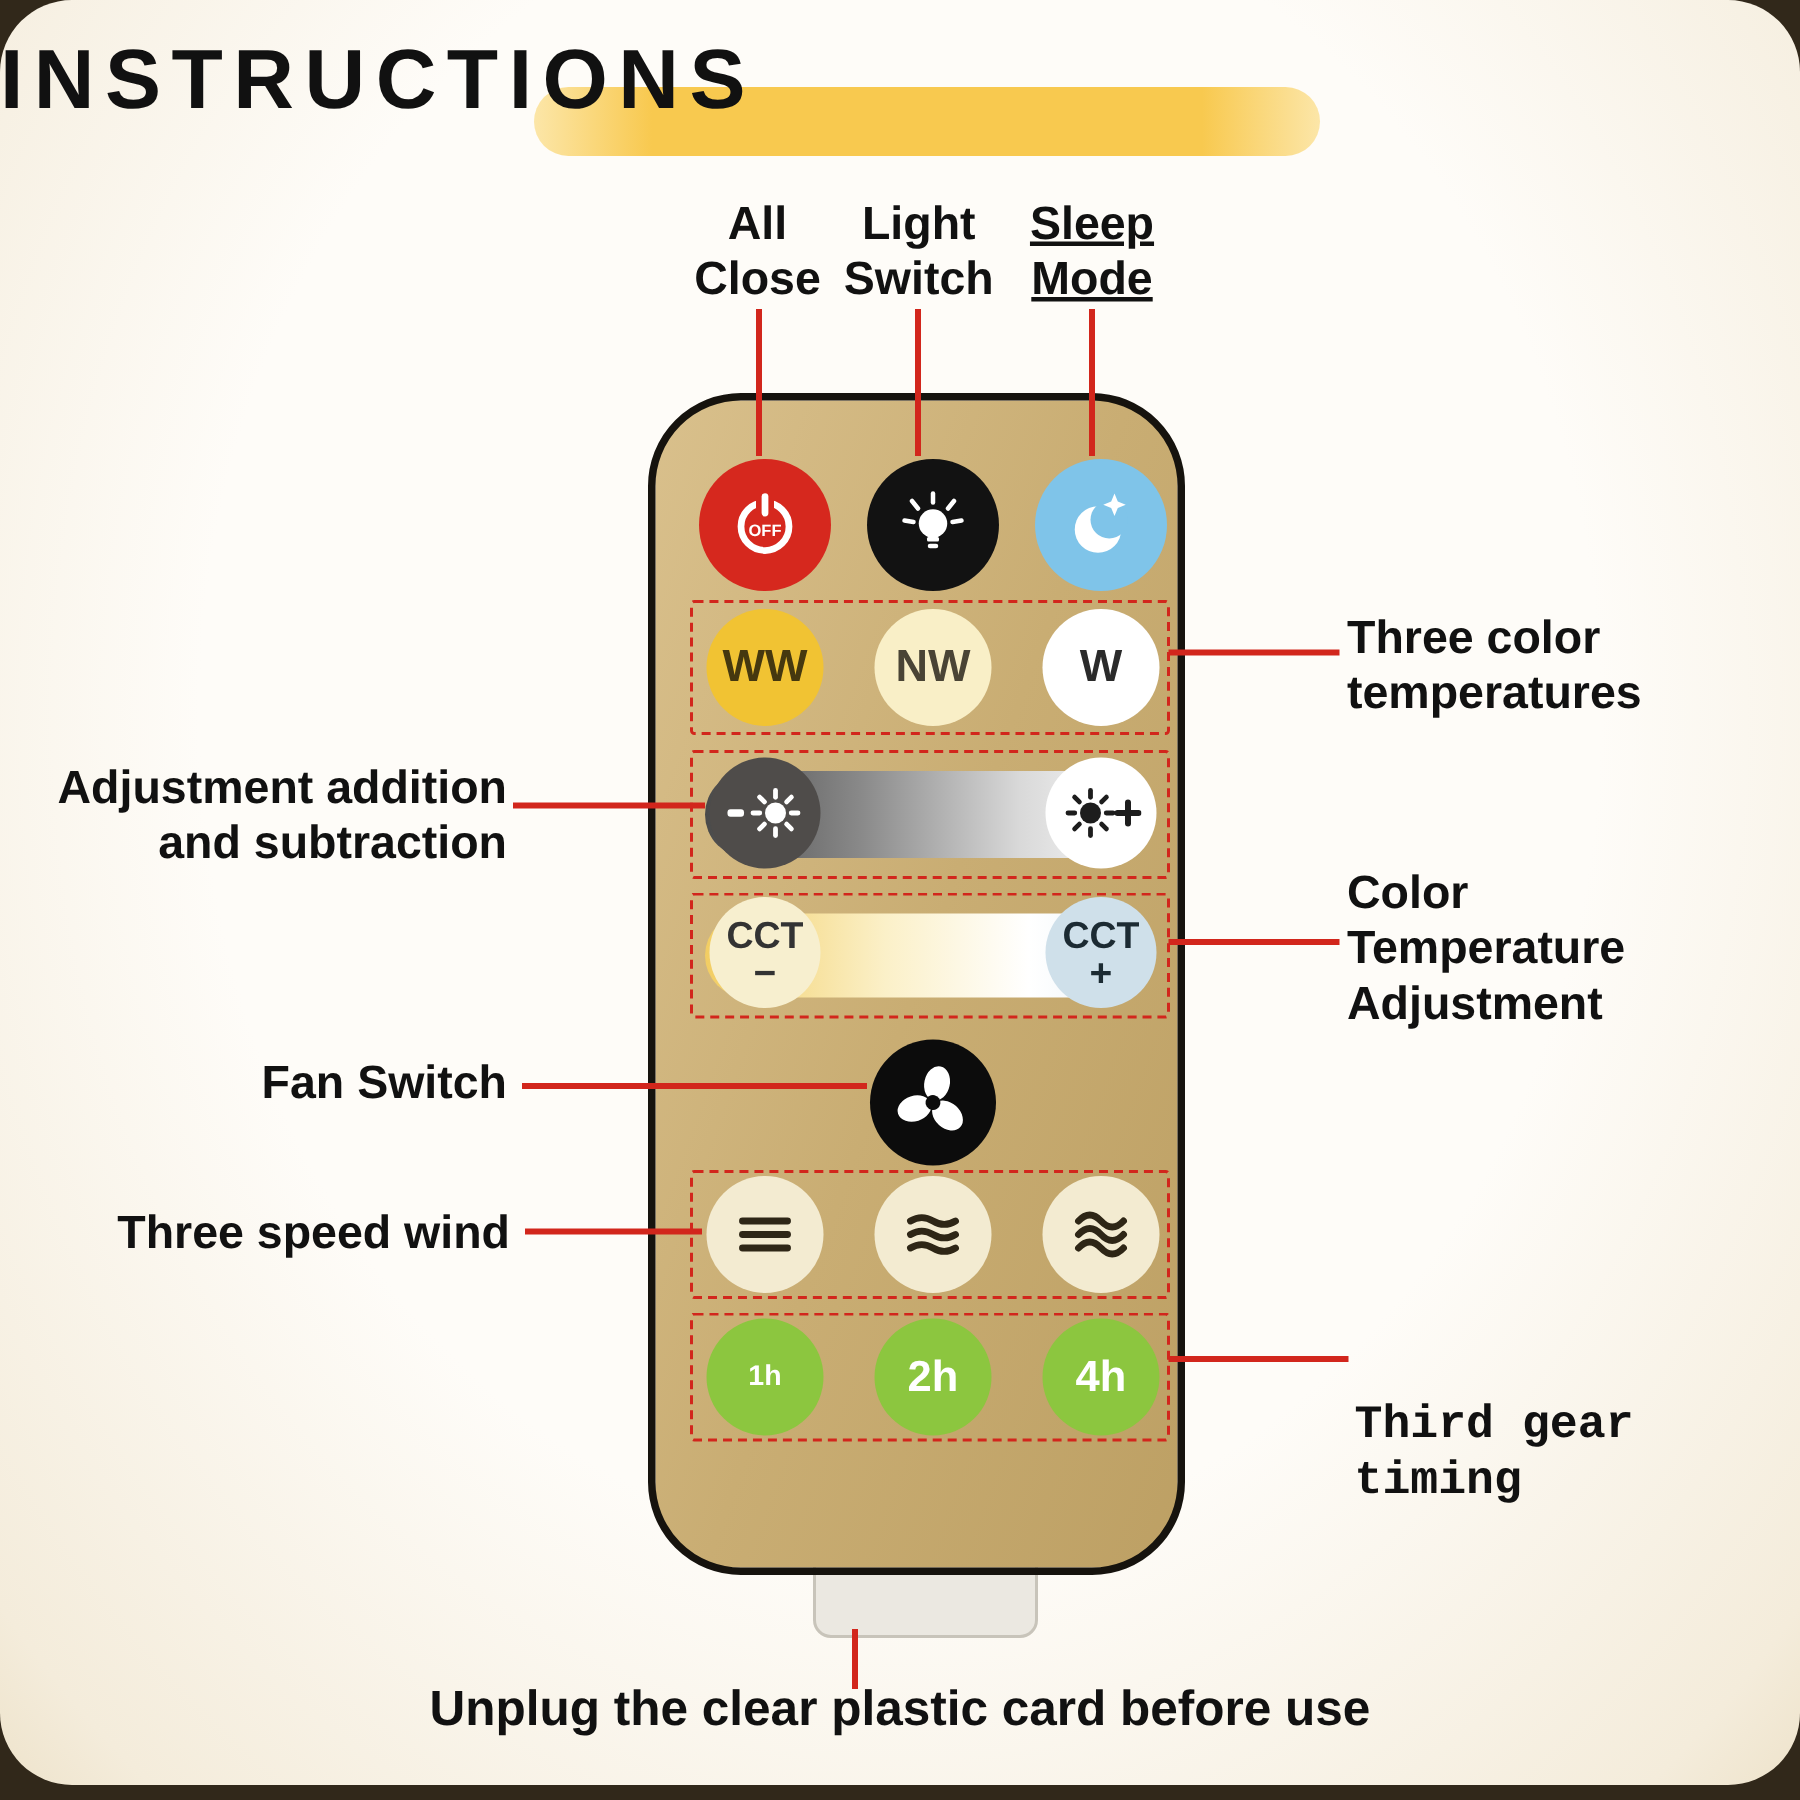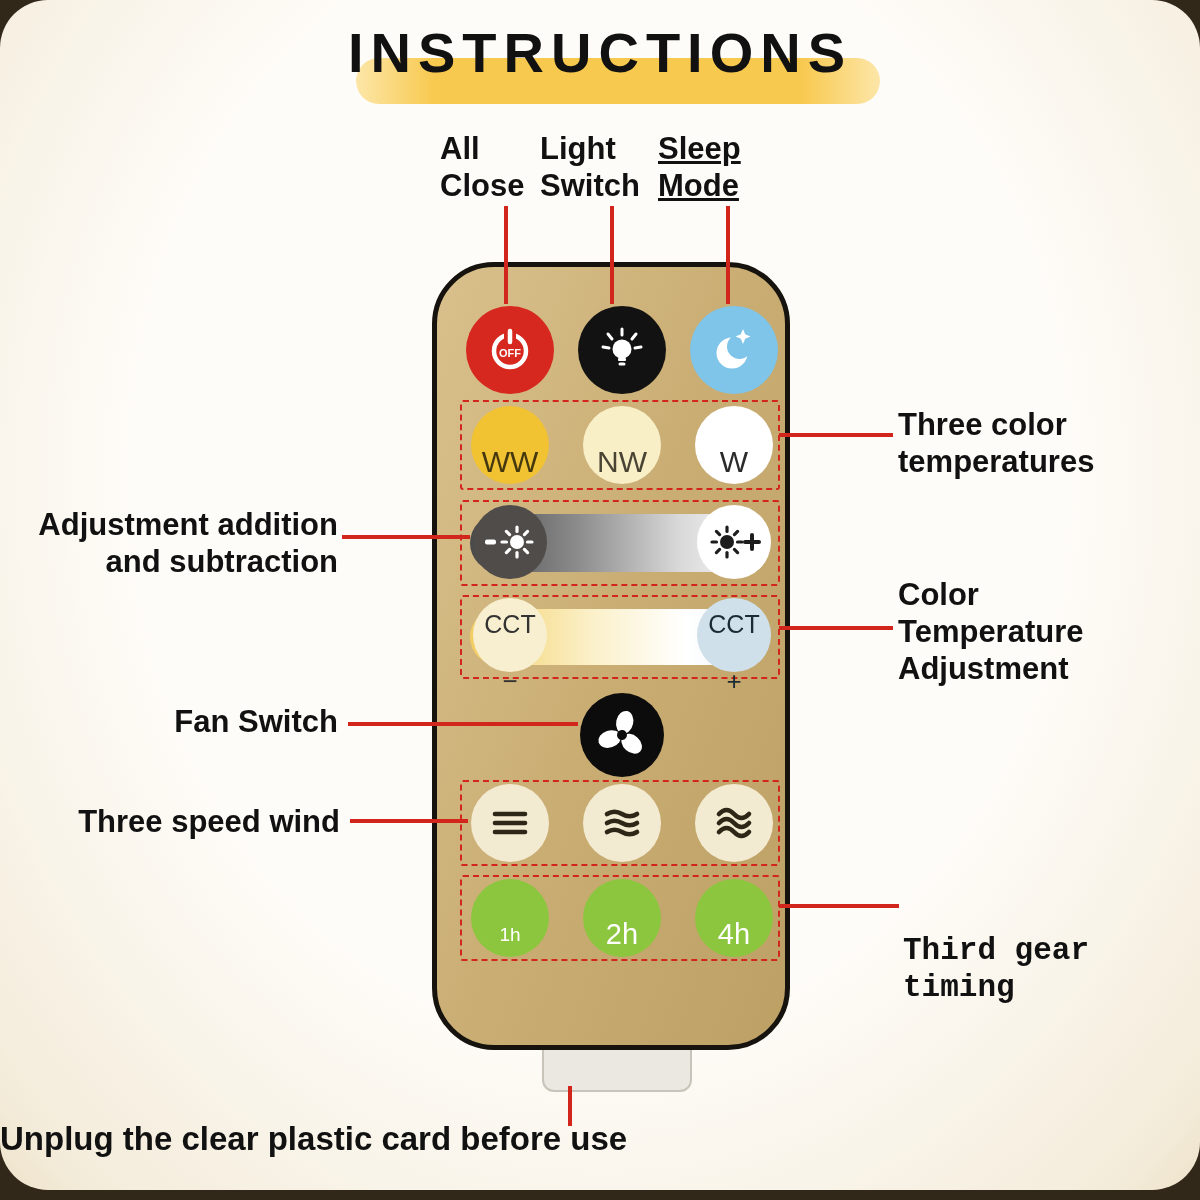--- a/index.html
+++ b/index.html
@@ -13,40 +13,40 @@
     position:absolute; left:0; right:0; top:0; bottom:10px;
     border-radius:48px;
     background:radial-gradient(ellipse at 50% 40%, #fefcf8 55%, #f4ecdb 92%, #eee3cb 100%);
   }
   .title-hl {
     position:absolute; left:356px; top:58px; width:524px; height:46px;
     border-radius:24px; z-index:2;
     background:linear-gradient(90deg,#fce6a8,#f8c94f 15%,#f8c94f 85%,#fce6a8);
   }
   .page-title {
-    position:absolute; left:0; top:20px; width:100%; text-align:center;
+    position:absolute; left:0; top:20px; width:100%; text-align:left;
     font-size:56px; font-weight:800; letter-spacing:7px; z-index:3; color:#111;
   }
   .callout { position:absolute; z-index:5; font-weight:700; font-size:31px; line-height:37px; color:#111; }
-  .center { text-align:left; }
+  .center { text-align:center; }
   .right  { text-align:right; }
   .rline  { position:absolute; background:#d2261c; z-index:4; }
   .remote {
     position:absolute; left:432px; top:262px; width:358px; height:788px;
     border:5px solid #16130e; border-radius:62px; z-index:2;
     background:linear-gradient(110deg,#d9c08c,#c9ad73 50%,#bda064 100%);
   }
   .dash { position:absolute; border:2px dashed #d2261c; border-radius:3px; }
   .cir  { position:absolute; border-radius:50%; display:flex; flex-direction:column; align-items:center; justify-content:center; }
   .tab  {
     position:absolute; left:542px; top:1038px; width:150px; height:54px; z-index:1;
     background:#ebe8e1; border:2px solid #c8c4ba; border-radius:0 0 12px 12px;
   }
   .pill { position:absolute; border-radius:30px; }
-  .btxt { font-weight:400;margin-top:33px; }
+  .btxt { font-weight:700; }
 </style>
 </head>
 <body>
 
 <div class="page">
   <div class="card"></div>
 
   <div class="title-hl"></div>
   <div class="page-title">INSTRUCTIONS</div>
 

